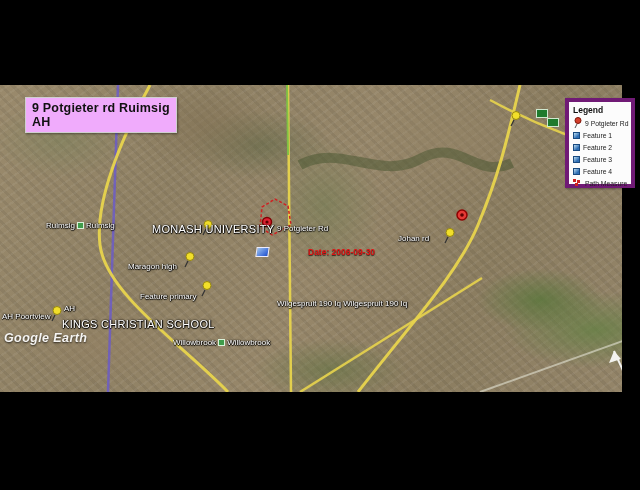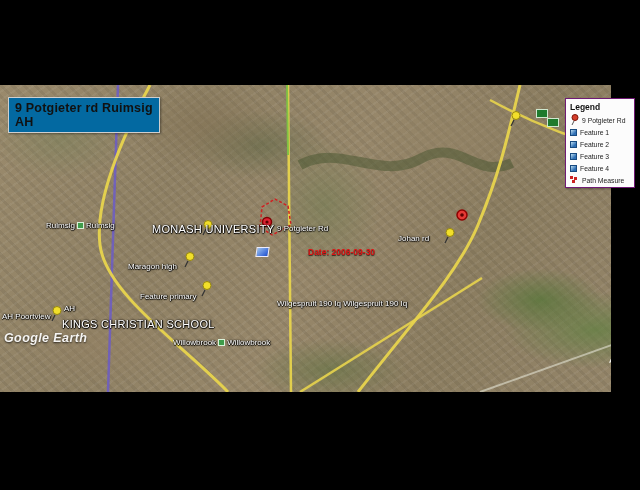--- a/index.html
+++ b/index.html
@@ -1,41 +1,41 @@
 <!DOCTYPE html>
 <html><head>
 <meta charset="utf-8">
 <style>
   html,body{margin:0;padding:0;background:#000;}
   #stage{position:relative;width:640px;height:490px;background:#000;overflow:hidden;
          font-family:"Liberation Sans",sans-serif;}
   
-  #map{position:absolute;left:0;top:85px;width:572px;height:307px;overflow:hidden;
+  #map{position:absolute;left:0;top:85px;width:622px;height:307px;overflow:hidden;
        background-color:#9484666;
        background:
         radial-gradient(ellipse 90px 45px at 540px 215px, rgba(88,118,58,.8), transparent 70%),
         radial-gradient(ellipse 130px 55px at 595px 245px, rgba(98,128,66,.75), transparent 70%),
         radial-gradient(ellipse 80px 95px at 325px 120px, rgba(108,122,78,.5), transparent 70%),
         radial-gradient(ellipse 110px 45px at 330px 285px, rgba(92,112,62,.55), transparent 70%),
         radial-gradient(ellipse 95px 55px at 60px 55px, rgba(118,128,88,.45), transparent 70%),
         radial-gradient(ellipse 110px 65px at 205px 40px, rgba(128,112,82,.55), transparent 70%),
         radial-gradient(ellipse 130px 75px at 455px 55px, rgba(148,132,102,.5), transparent 70%),
         radial-gradient(ellipse 120px 60px at 100px 260px, rgba(150,130,100,.5), transparent 70%),
         radial-gradient(ellipse 100px 50px at 260px 60px, rgba(80,95,60,.45), transparent 70%),
         repeating-linear-gradient(45deg, rgba(0,0,0,.06) 0 3px, rgba(0,0,0,0) 3px 8px),
         repeating-linear-gradient(-35deg, rgba(255,255,255,.05) 0 2px, rgba(255,255,255,0) 2px 7px),
-        linear-gradient(115deg,#9a8a6c 0%,#8f8164 28%,#97876a 52%,#8b7d60 74%,#948569 100%); padding-left: 39px;}
+        linear-gradient(115deg,#9a8a6c 0%,#8f8164 28%,#97876a 52%,#8b7d60 74%,#948569 100%);}
   #roads{position:absolute;left:0;top:0;}
   
-  #titleBox{position:absolute;left:8px;top:97px;width:150px;height:34px;background:#0369a1;
+  #titleBox{position:absolute;left:25px;top:97px;width:150px;height:34px;background:#f0abfc;
             border:1px solid #cfcfcf;box-shadow:1px 1px 2px rgba(0,0,0,.4);
             display:flex;align-items:center;}
   #titleBox span{font-size:12.5px;font-weight:bold;color:#111;padding-left:6px;letter-spacing:.2px;}
   #legend{position:absolute;left:565px;top:98px;width:70px;height:90px;background:#fcfcfc;
-          border:1px solid #701a75;box-shadow:1px 1px 2px rgba(0,0,0,.35);padding:3px 0 0 4px;box-sizing:border-box;}
+          border:4px solid #701a75;box-shadow:1px 1px 2px rgba(0,0,0,.35);padding:3px 0 0 4px;box-sizing:border-box;}
   .legTitle{font-size:8.5px;font-weight:bold;color:#111;margin-bottom:2px;}
   .legRow{display:flex;align-items:center;height:12px;}
   .legRow .txt{font-size:6.8px;color:#222;margin-left:3px;white-space:nowrap;}
   .blueSq{width:7px;height:7px;background:linear-gradient(135deg,#bfe0f2 0%,#2f6fb5 70%);
           border:1px solid #184a80;box-sizing:border-box;}
   .pathIcon{position:relative;width:9px;height:8px;}
   .pathIcon i{position:absolute;width:3px;height:3px;background:#c22;
               box-shadow:4px 1px 0 #c22,2px 4px 0 #c22;}
   
   .maplabel{position:absolute;color:#fff;font-size:8px;line-height:9px;white-space:nowrap;

